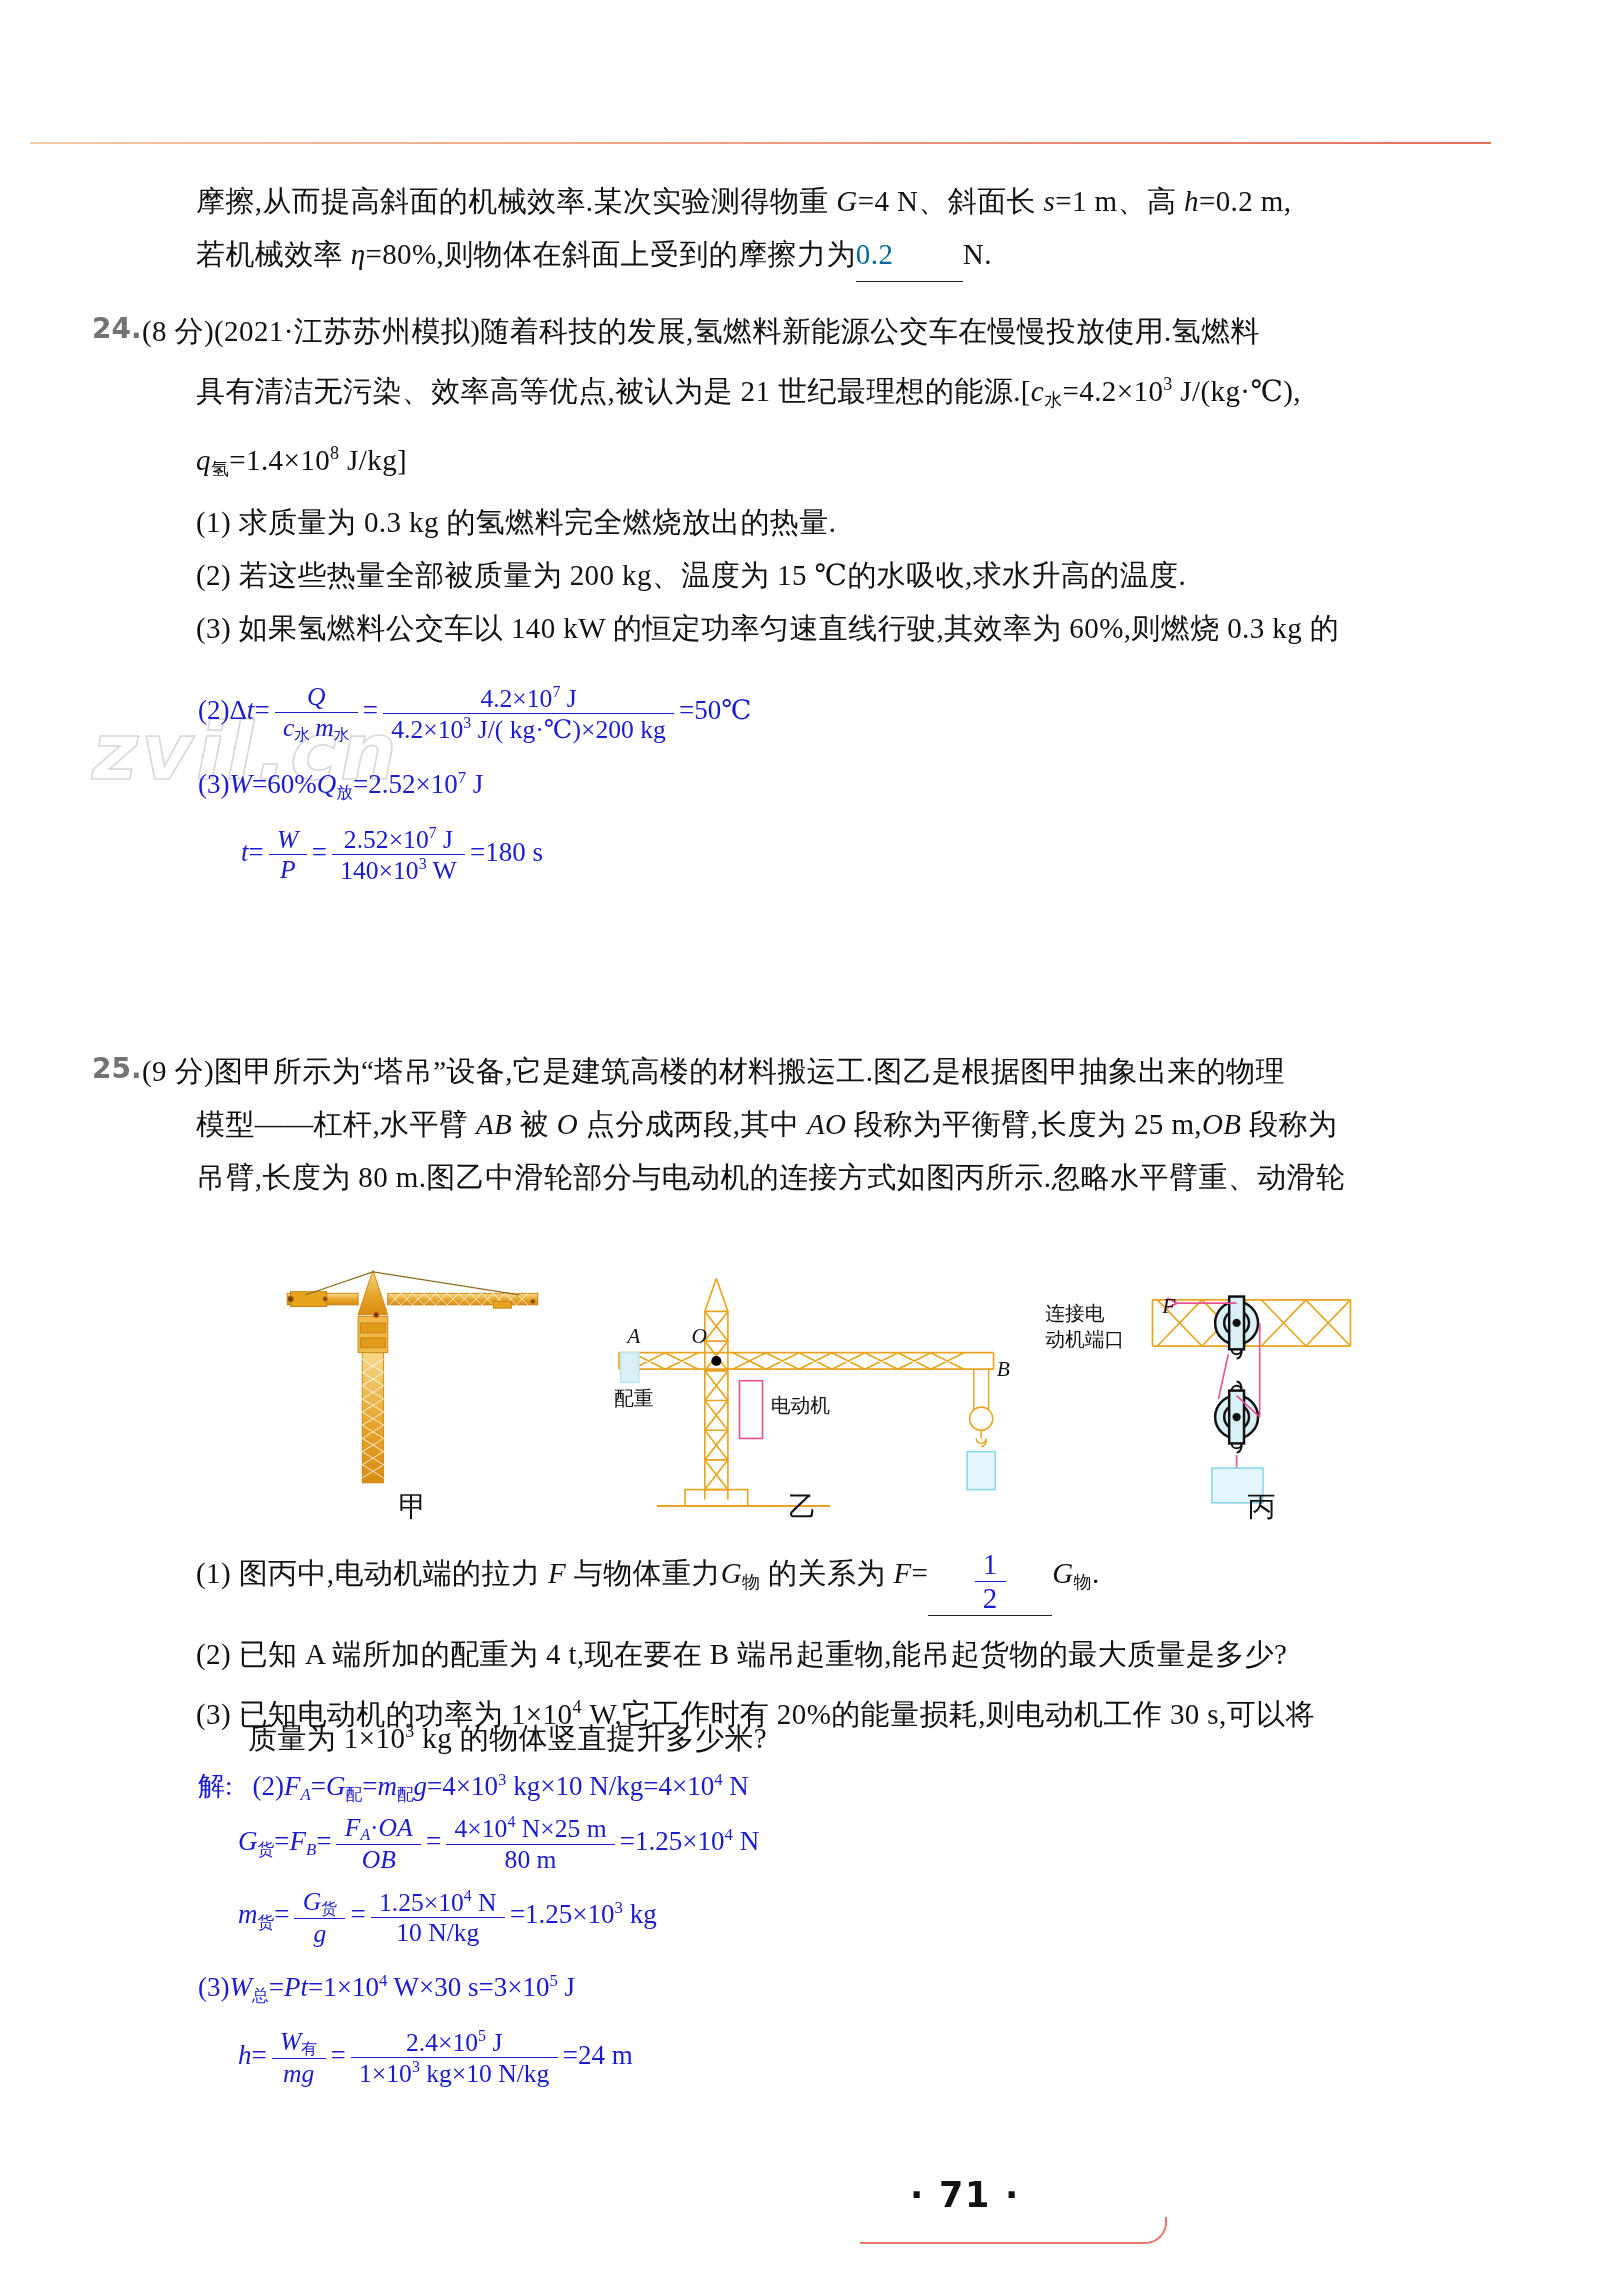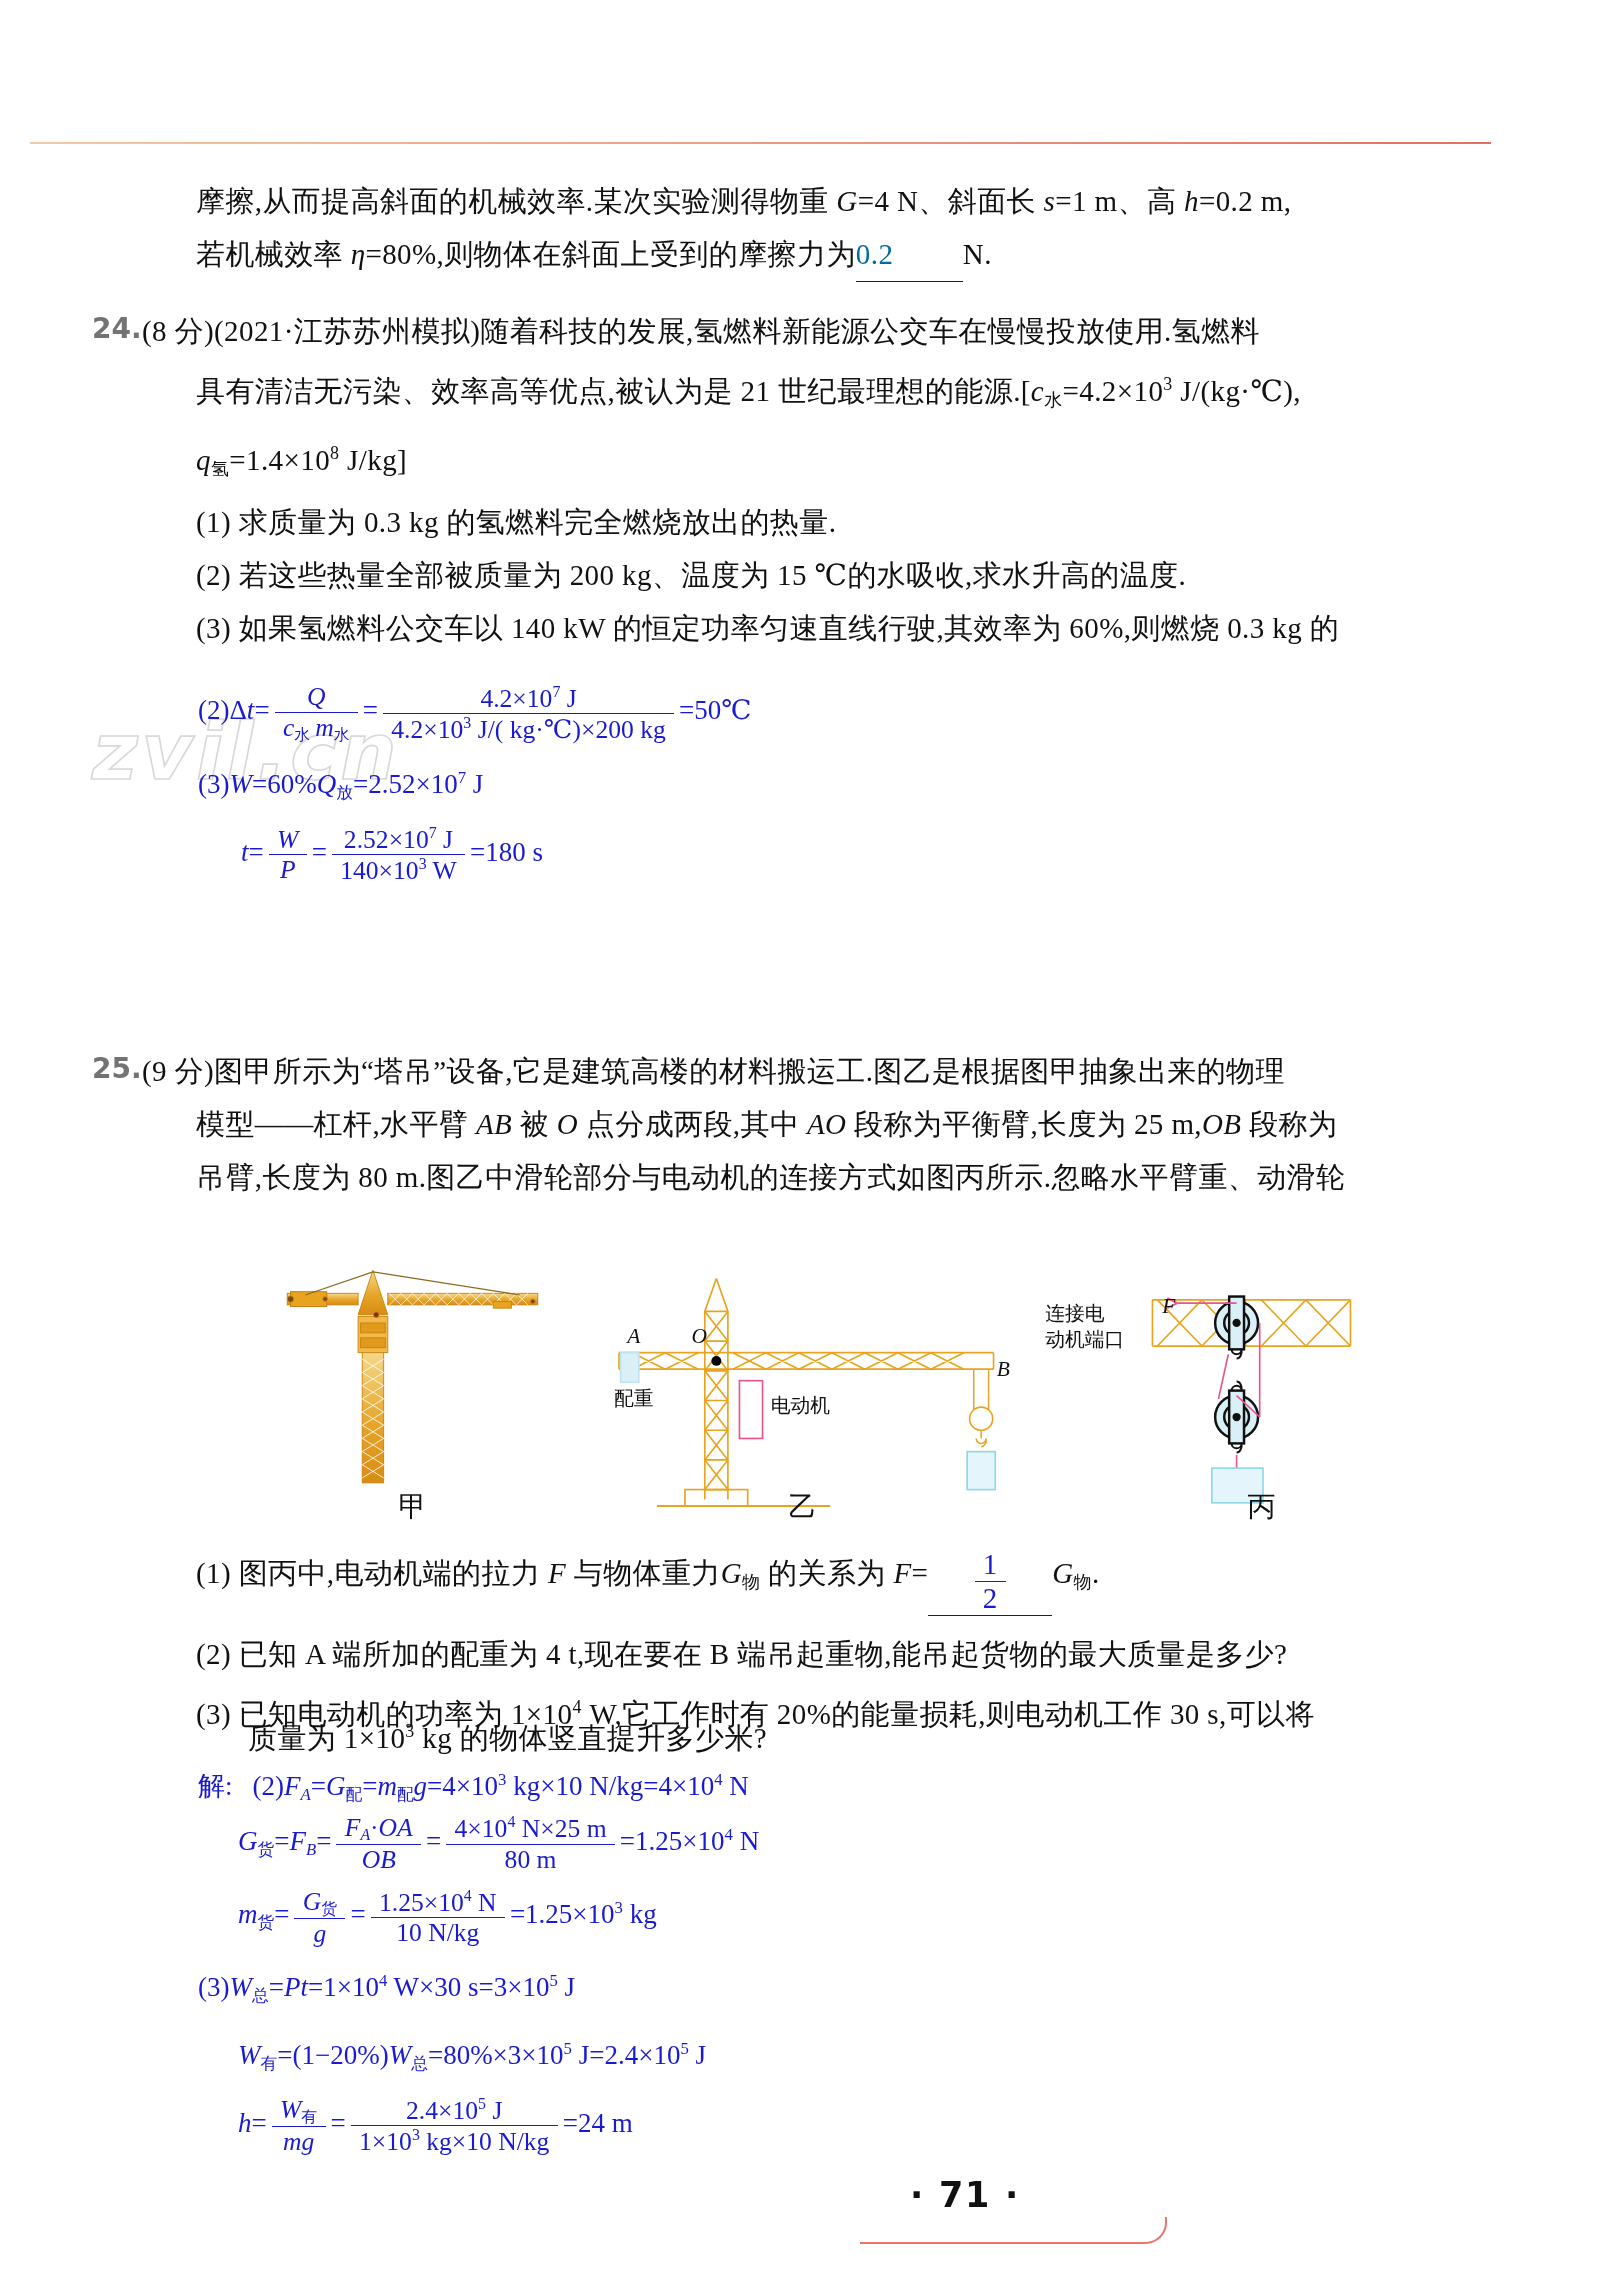--- a/index.html
+++ b/index.html
@@ -301,23 +301,20 @@
   </div>
 
   <div class="sol" style="margin-top:11.6px; margin-left:40px;">
     <span class="ital">m</span><span class="sub">货</span><span>=</span><span class="fr"><span class="num"><span class="ital">G</span><span class="sub">货</span></span><span class="den ital">g</span></span><span>=</span><span class="fr"><span class="num"><span>1.25×10</span><span class="sup">4</span><span> N</span></span><span class="den">10 N/kg</span></span><span>=1.25×10</span><span class="sup">3</span><span> kg</span>
   </div>
 
   <div class="sol" style="margin-top:10px;">
     <span>(3)</span><span class="ital">W</span><span class="sub">总</span><span>=</span><span class="ital">Pt</span><span>=1×10</span><span class="sup">4</span><span> W×30 s=3×10</span><span class="sup">5</span><span> J</span>
   </div>
 
-  <div class="sol" style="margin-top:10px; margin-left:40px;">
-    <span class="ital">W</span><span class="sub">有</span><span>=(1−20%)</span><span class="ital">W</span><span class="sub">总</span><span>=80%×3×10</span><span class="sup">5</span><span> J=2.4×10</span><span class="sup">5</span><span> J</span>
-  </div>
 
   <div class="sol" style="margin-top:10px; margin-left:40px;">
     <span class="ital">h</span><span>=</span><span class="fr"><span class="num"><span class="ital">W</span><span class="sub">有</span></span><span class="den ital">mg</span></span><span>=</span><span class="fr"><span class="num"><span>2.4×10</span><span class="sup">5</span><span> J</span></span><span class="den"><span>1×10</span><span class="sup">3</span><span> kg×10 N/kg</span></span></span><span>=24 m</span>
   </div>
 </div>
 
 </div>
 
 <div id="footer">
   <span class="pg-no">·&nbsp;<span>71</span>&nbsp;·</span>

